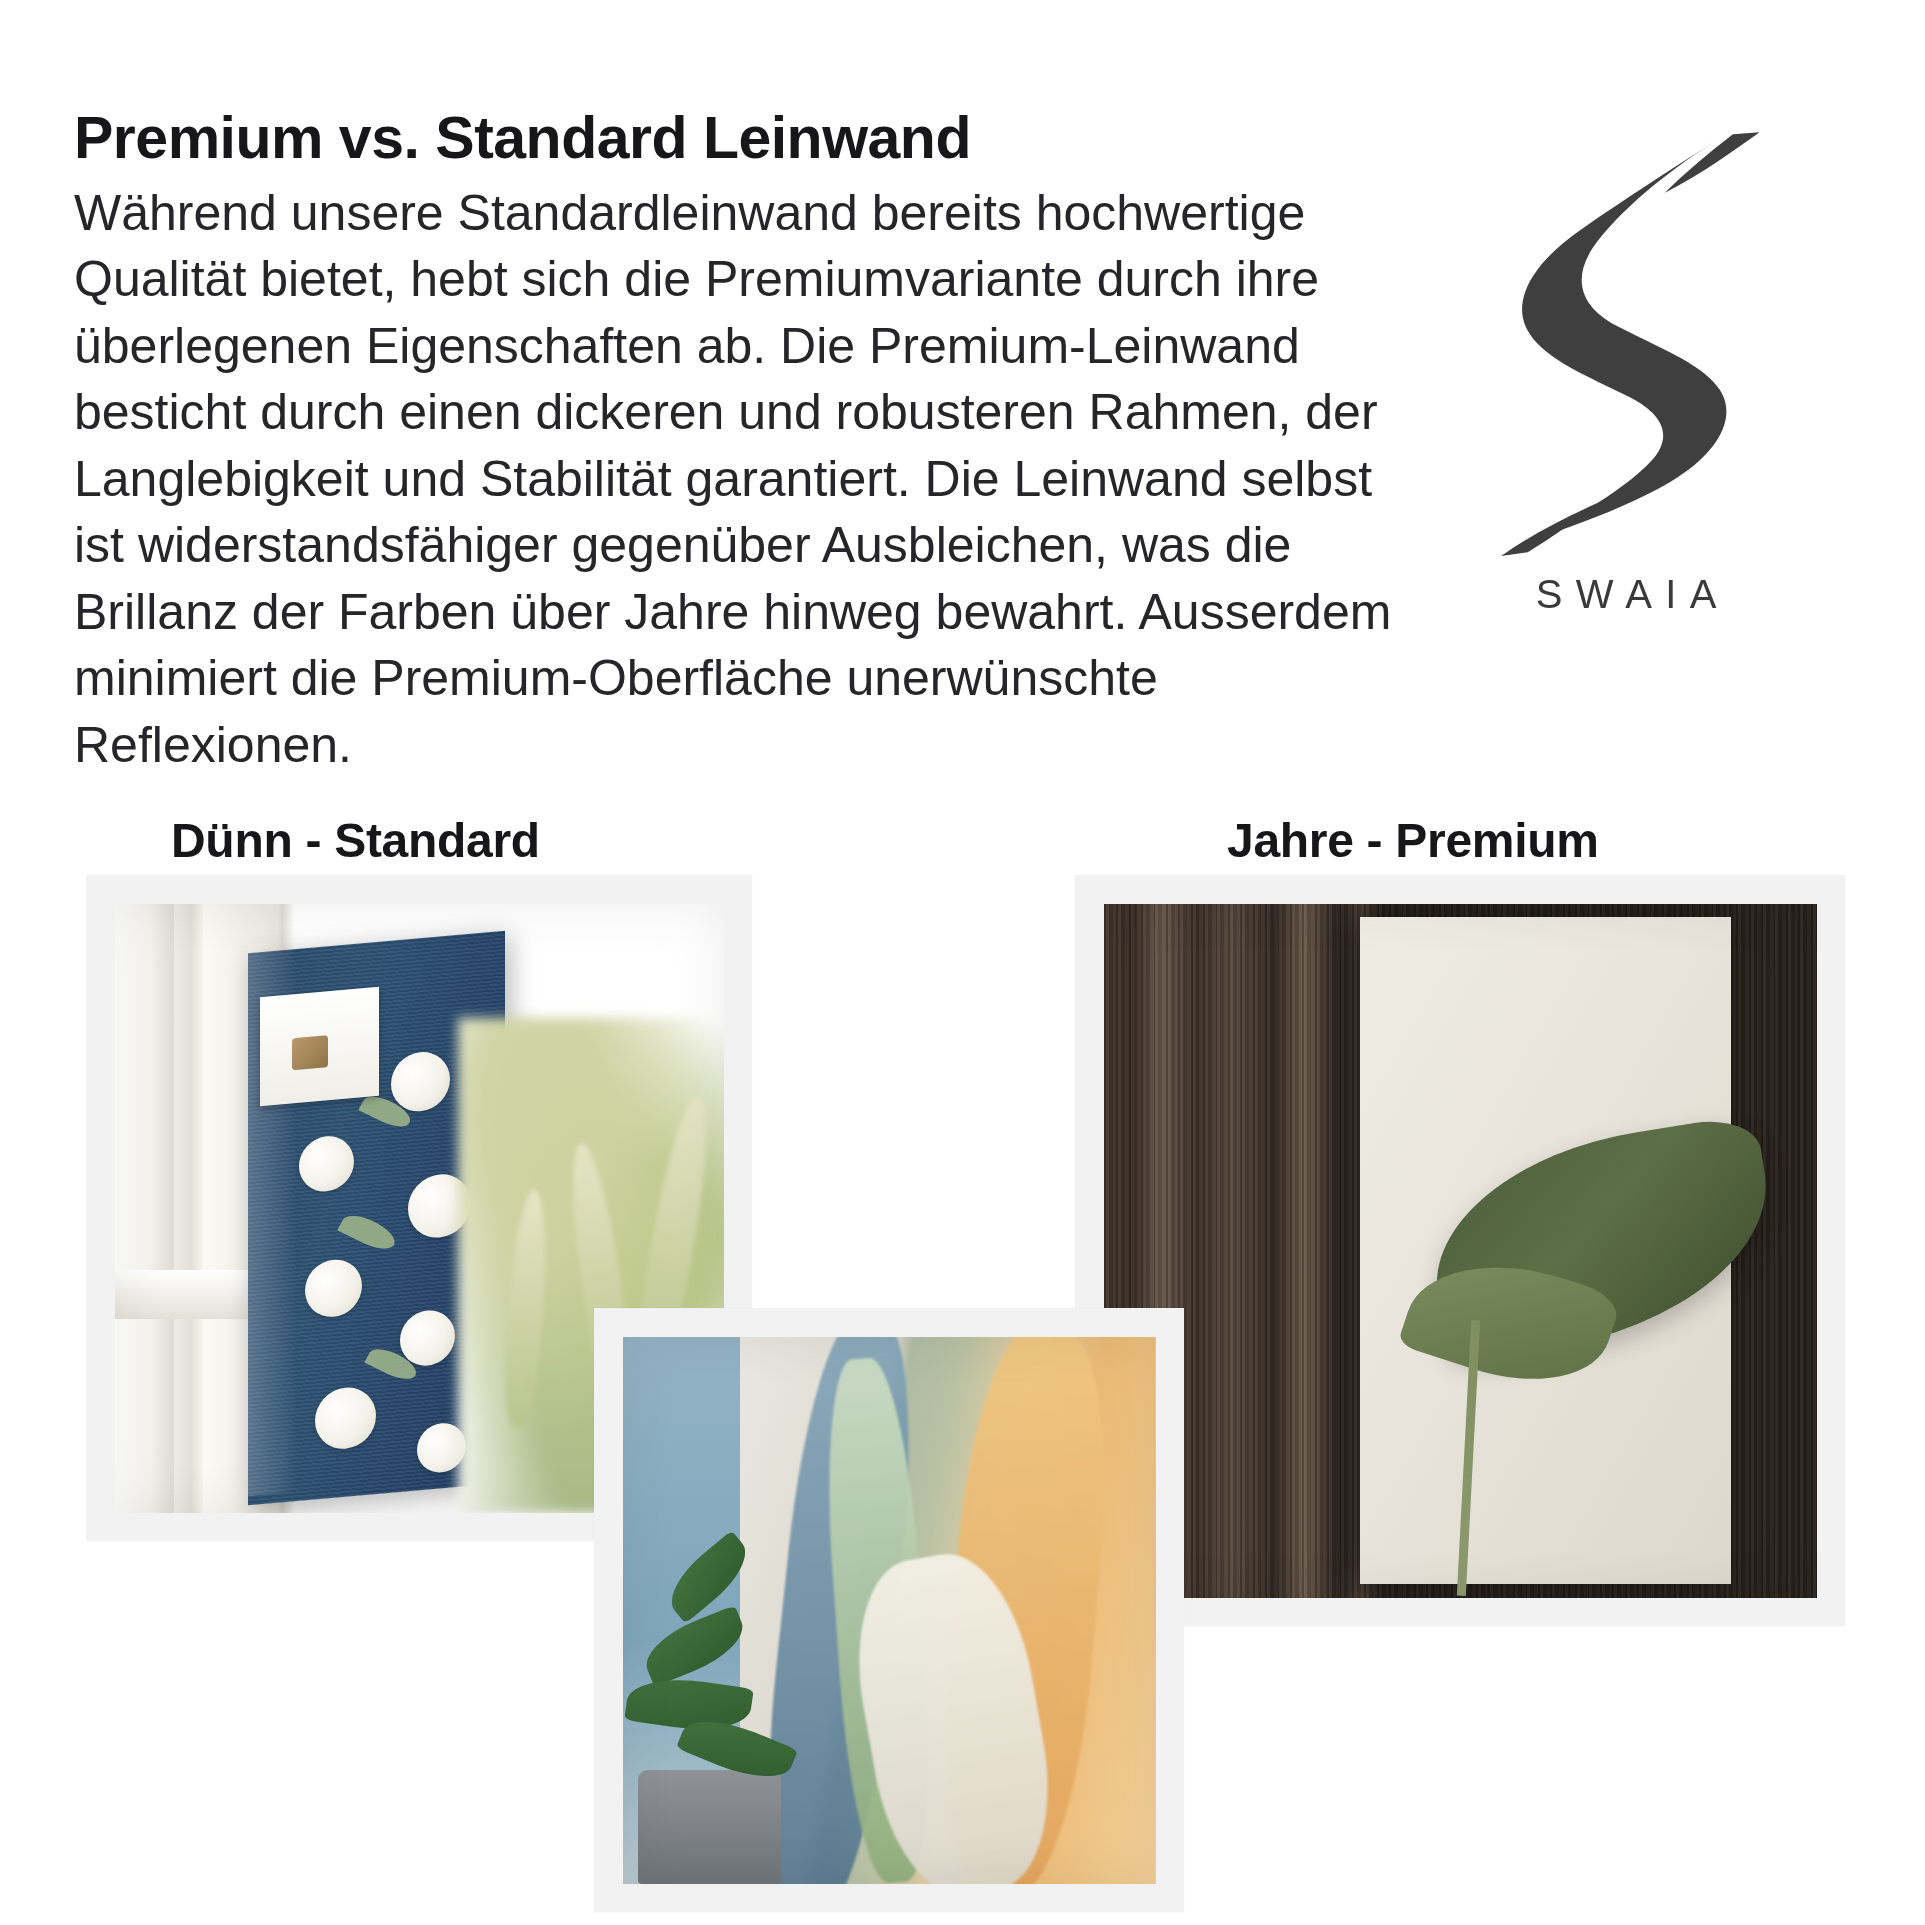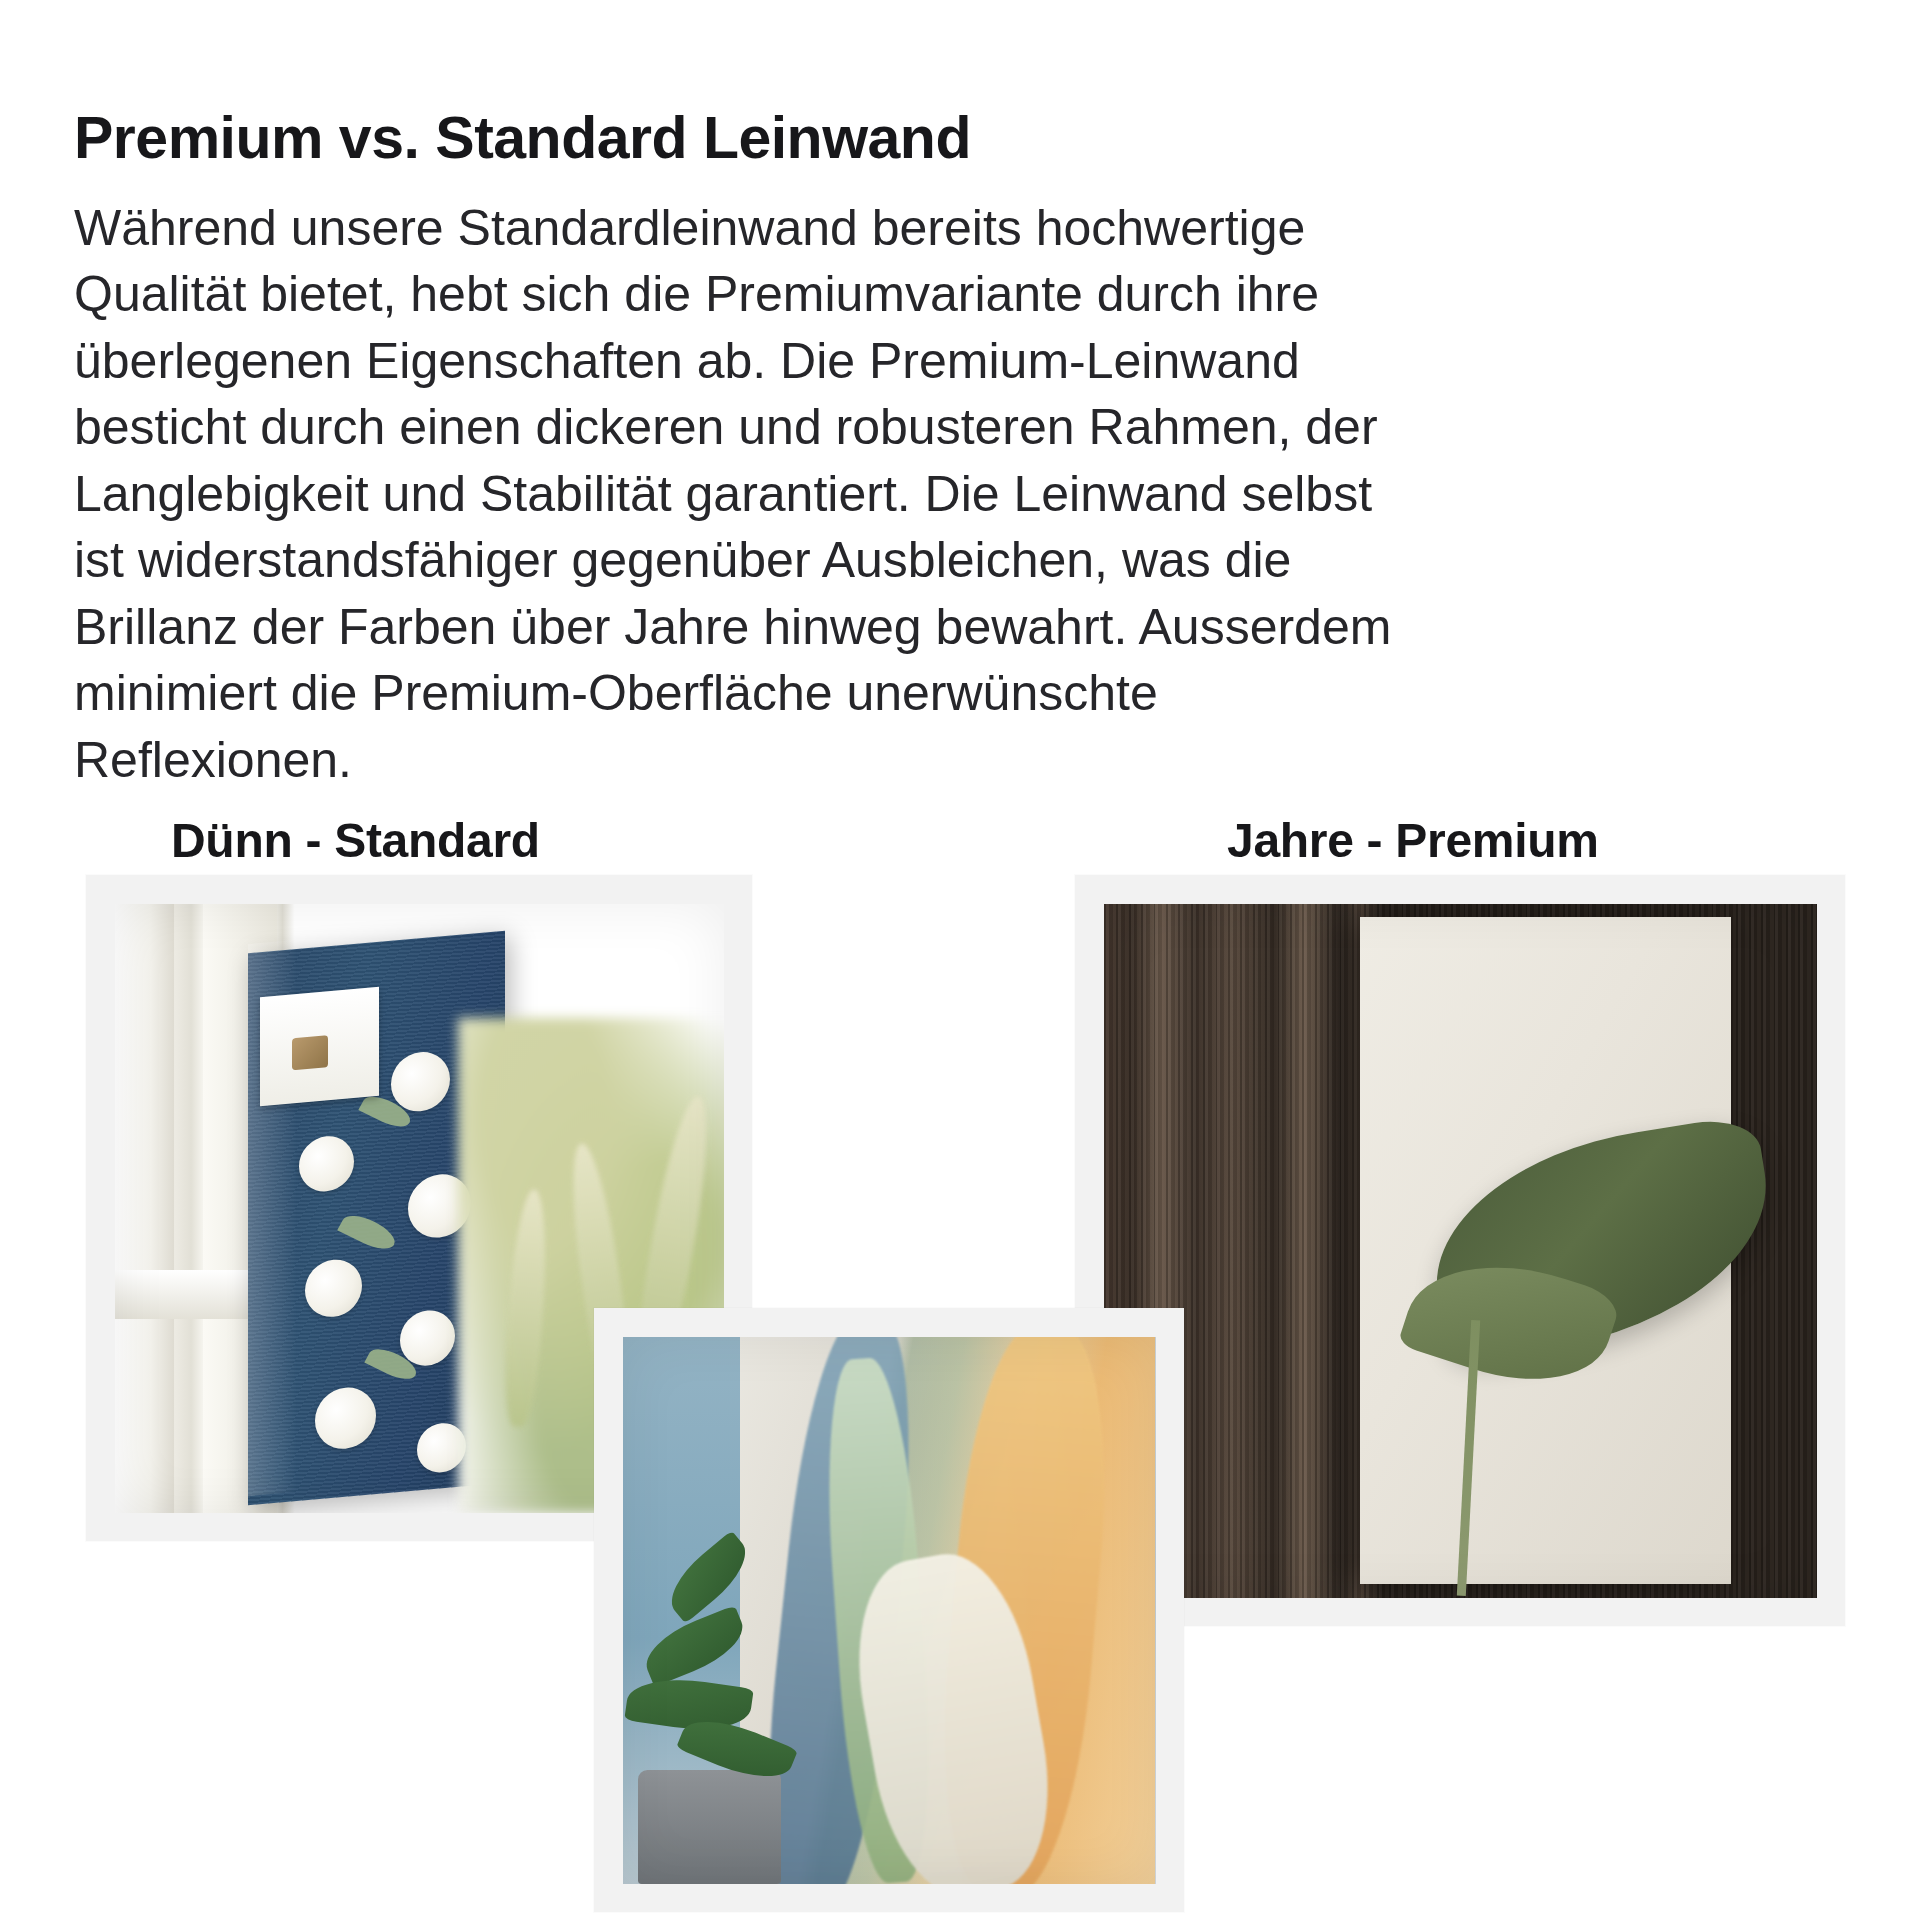--- a/index.html
+++ b/index.html
@@ -29,21 +29,21 @@
     position: absolute;
     left: 74px;
     top: 107px;
     width: 1351px;
   }
   .title {
     font-size: 59px;
     font-weight: 700;
     letter-spacing: -0.5px;
     line-height: 1.08;
-    margin: 0 0 24px 0;
+    margin: 0 0 9px 0;
     color: #17171a;
   }
   .intro {
     font-size: 50px;
     line-height: 1.33;
     margin: 0;
     color: #26262a;
     max-width: 1360px;
     font-weight: 400;
   }
@@ -360,20 +360,28 @@
 </head>
 <body>
 
 <div class="page">
 
   <div class="header">
     <h1 class="title">Premium vs. Standard Leinwand</h1>
     <p class="intro">Während unsere Standardleinwand bereits hochwertige Qualität bietet, hebt sich die Premiumvariante durch ihre überlegenen Eigenschaften ab. Die Premium-Leinwand besticht durch einen dickeren und robusteren Rahmen, der Langlebigkeit und Stabilität garantiert. Die Leinwand selbst ist widerstandsfähiger gegenüber Ausbleichen, was die Brillanz der Farben über Jahre hinweg bewahrt. Ausserdem minimiert die Premium-Oberfläche unerwünschte Reflexionen.</p>
   </div>
 
+  <div class="logo-wrap">
+    <svg class="logo-mark" viewBox="0 0 300 460" aria-hidden="true">
+      <path d="M252 8 C200 40 150 80 120 118 C92 154 98 186 140 208 C182 230 226 246 246 272 C268 300 250 340 196 372 C162 392 110 414 58 430 C106 404 152 376 176 350 C198 326 192 302 152 282 C112 262 66 244 48 216 C28 186 46 146 100 108 C140 80 198 42 252 8 Z" fill="#3f3f3f"></path>
+      <path d="M262 6 C236 26 210 48 190 68 C232 46 262 24 290 4 Z" fill="#3f3f3f"></path>
+      <path d="M46 446 C72 430 98 412 120 394 C80 412 46 430 18 450 Z" fill="#3f3f3f"></path>
+    </svg>
+    <div class="logo-text">SWAIA</div>
+  </div>
 
   <div class="label label-standard">Dünn - Standard</div>
   <div class="label label-premium">Jahre - Premium</div>
 
   <div class="card card-standard">
     <div class="photo ph-standard">
       <div class="slat s1"></div>
       <div class="slat s2"></div>
       <div class="shelf-bar"></div>
 

